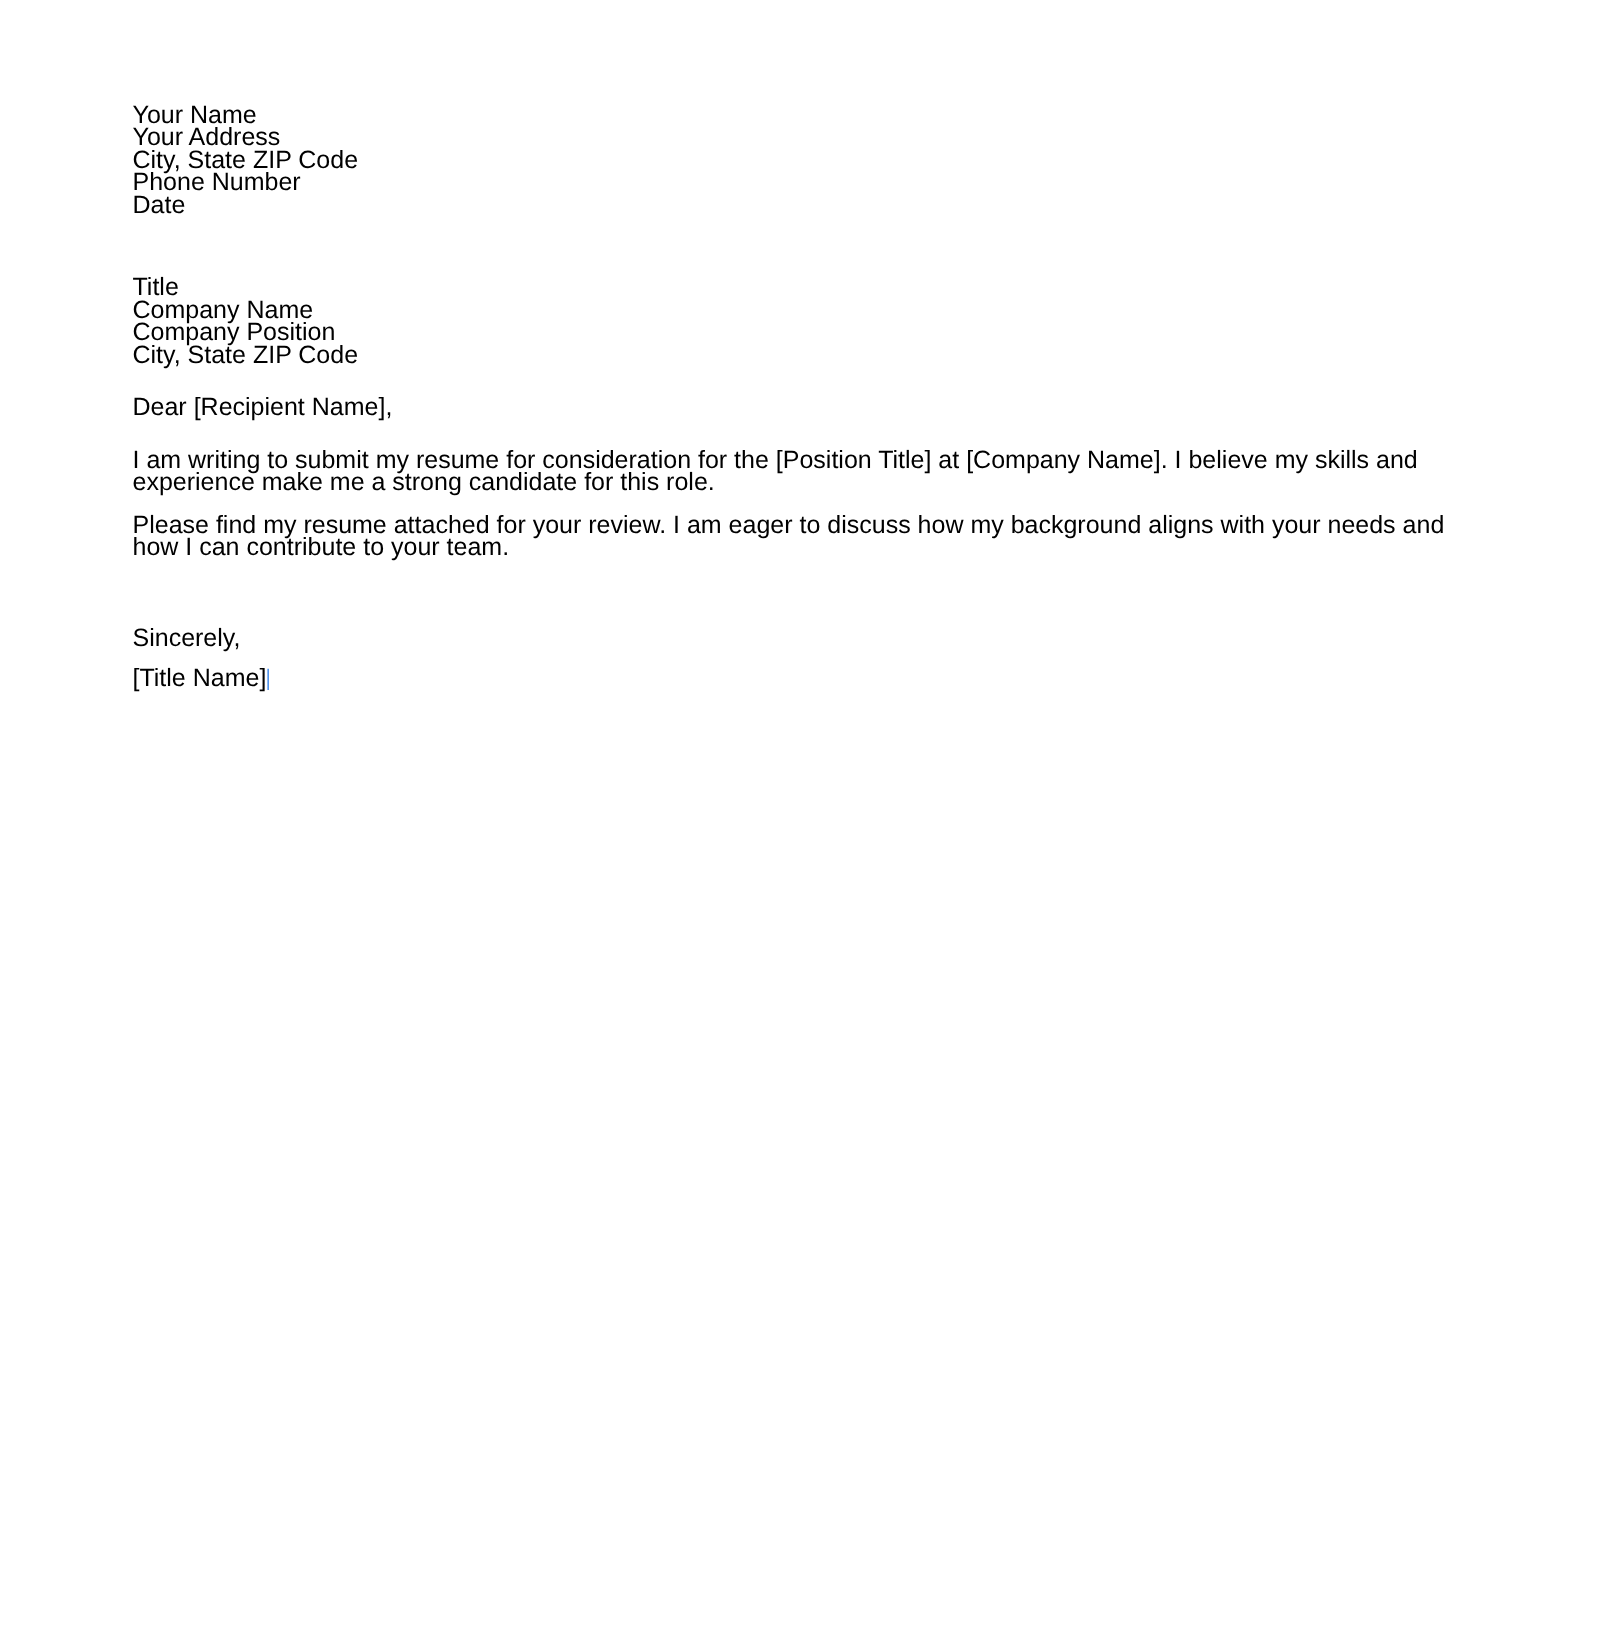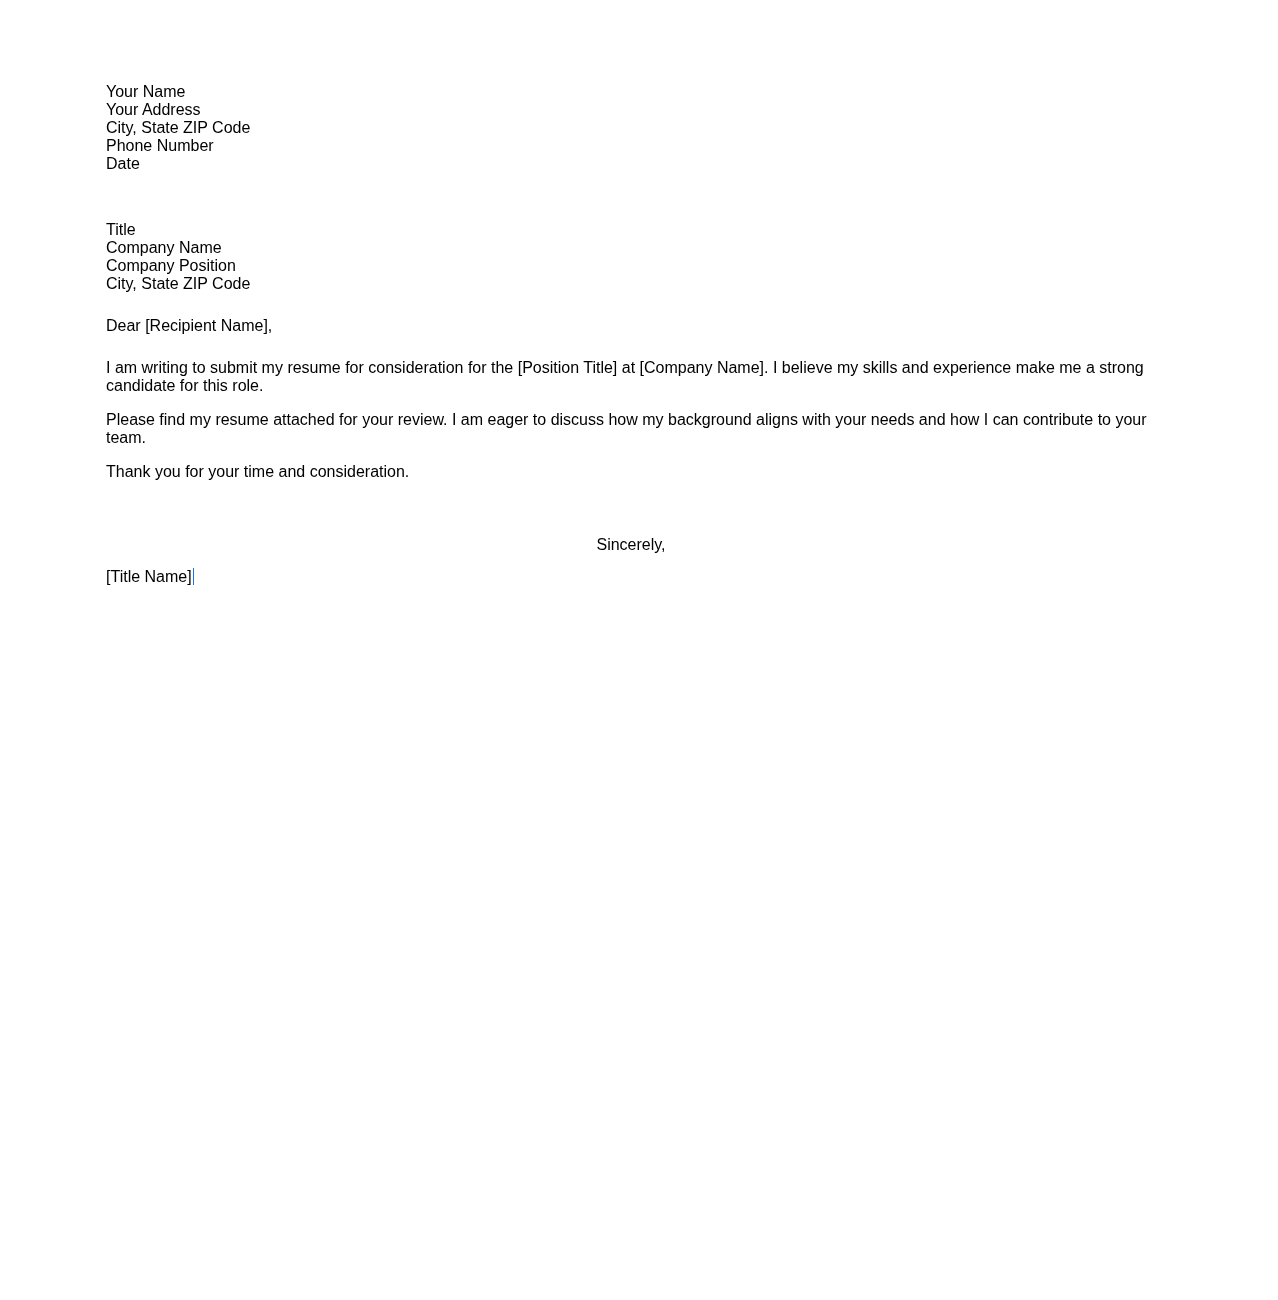--- a/index.html
+++ b/index.html
@@ -1,28 +1,28 @@
 <!DOCTYPE html>
 <html><head>
   <meta charset="utf-8">
   <style>
     html, body { margin: 0; padding: 0; background: #ffffff; }
     body { width: 1278px; height: 1300px; position: relative; overflow: hidden; }
     .page {
       position: absolute; left: 106px; top: 83px; width: 1050px;
-      font-family: "Liberation Sans", sans-serif; font-size: 16px; line-height: 18px; color: #000;
+      font-family: "Liberation Sans", sans-serif; font-size: 20px; line-height: 18px; color: #000;
     }
     .block { margin: 0; }
     .line { display: block; white-space: nowrap; }
     .gap-header { height: 48px; }
     .salutation { margin-top: 24px; }
     p { margin: 0; }
     .para1 { margin-top: 24px; }
     .para { margin-top: 16px; }
-    .closing { margin-top: 55px; text-align: center; }
+    .closing { margin-top: 55px; }
     .signature { margin-top: 14px; }
     .caret { display: inline-block; width: 1px; height: 17px; background: #1a73e8; vertical-align: -3px; margin-left: 1px; }
   </style>
 </head>
 <body>
 
 <div class="page">
   <div class="block">
     <span class="line">Your Name</span>
     <span class="line">Your Address</span>
@@ -33,16 +33,15 @@
   <div class="gap-header"></div>
   <div class="block">
     <span class="line">Title</span>
     <span class="line">Company Name</span>
     <span class="line">Company Position</span>
     <span class="line">City, State ZIP Code</span>
   </div>
   <p class="salutation">Dear [Recipient Name],</p>
   <p class="para1">I am writing to submit my resume for consideration for the [Position Title] at [Company Name]. I believe my skills and experience make me a strong candidate for this role.</p>
   <p class="para">Please find my resume attached for your review. I am eager to discuss how my background aligns with your needs and how I can contribute to your team.</p>
-  <p class="para">Thank you for your time and consideration.</p>
   <p class="closing">Sincerely,</p>
   <p class="signature"><span>[Title Name]</span><span class="caret"></span></p>
 </div>
 
 </body></html>

